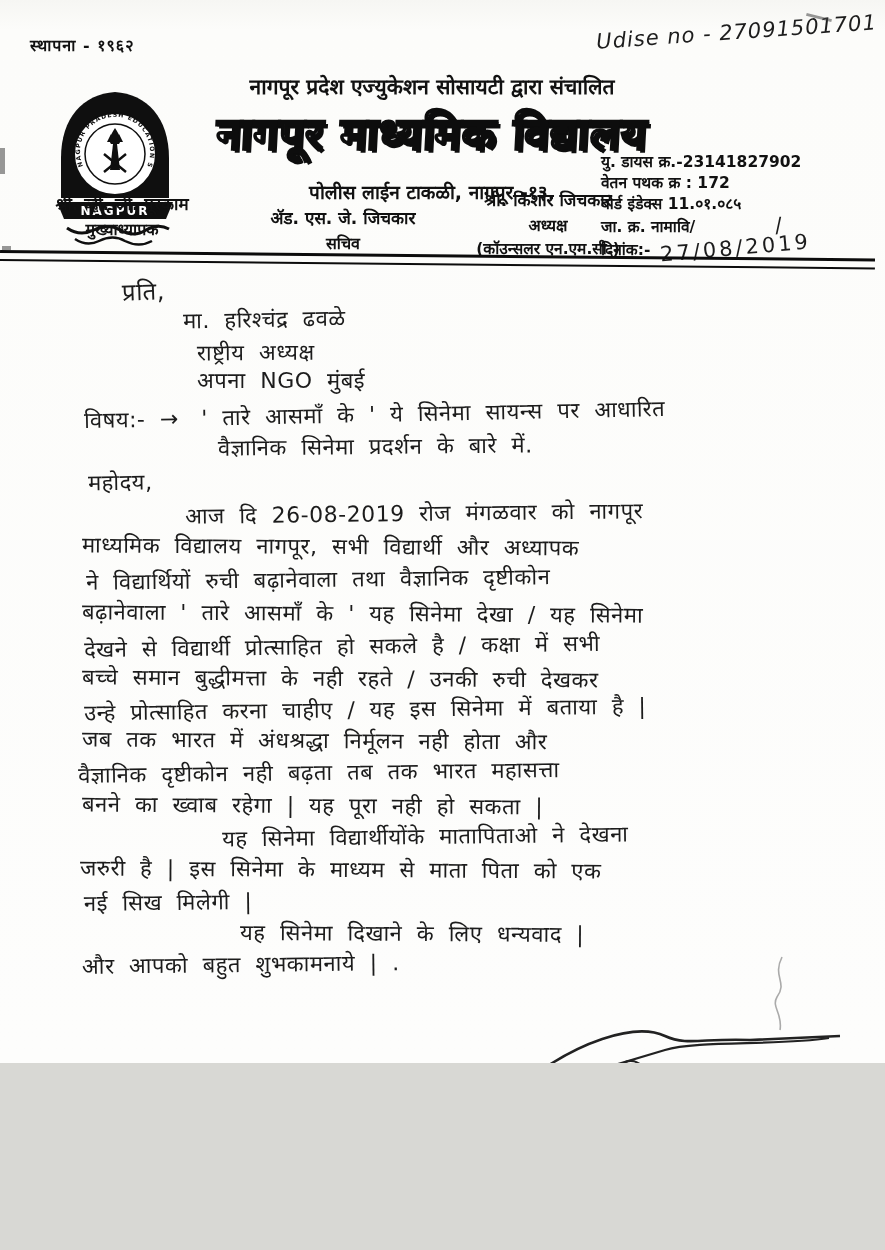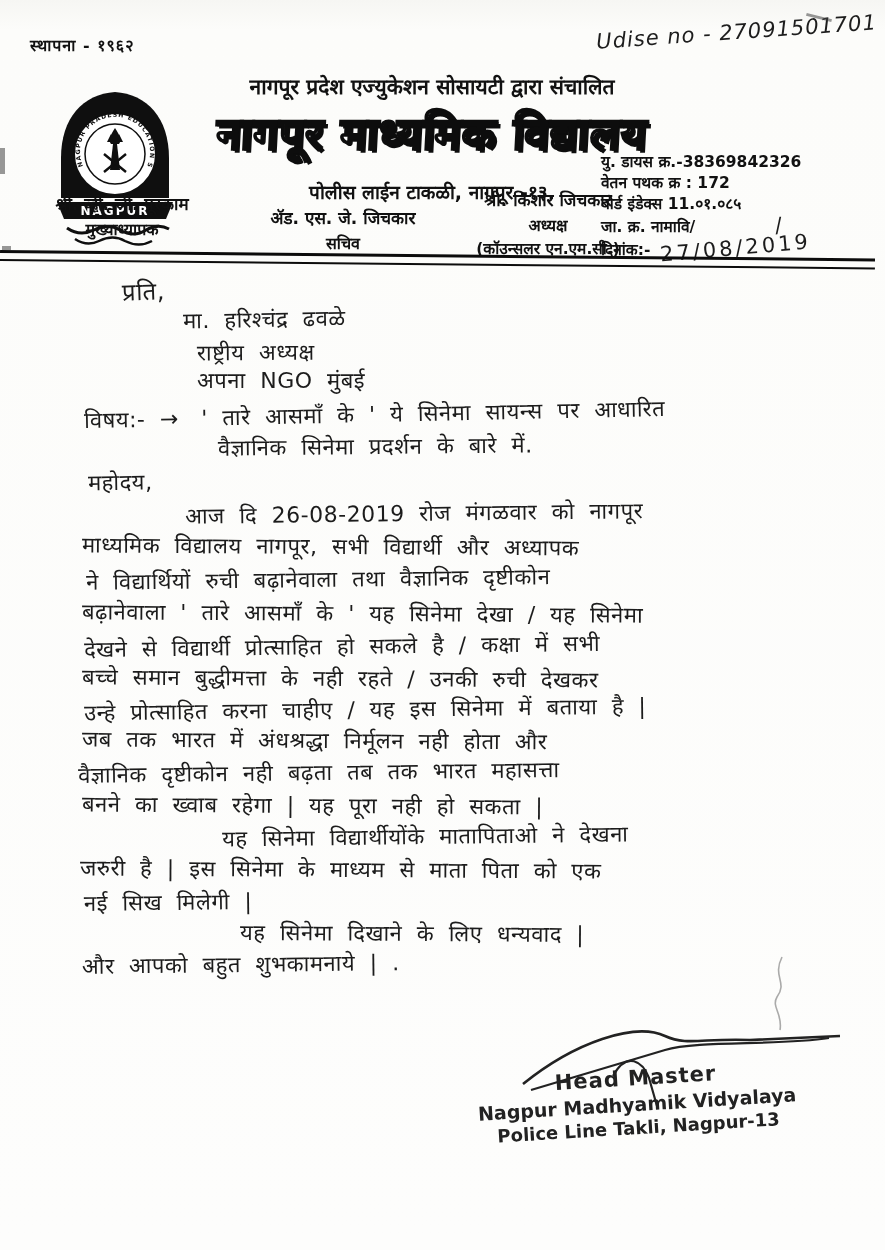--- a/index.html
+++ b/index.html
@@ -1,16 +1,16 @@
 <!DOCTYPE html>
 <html><head>
 <meta charset="utf-8">
 <style>
   html,body{margin:0;padding:0;background:#d8d8d4;}
-  .page{position:relative;width:885px;height:1250px;margin:0 auto;overflow:hidden;
+  .page{position:relative;width:885px;height:1063px;margin:0 auto;overflow:hidden;
         background:linear-gradient(180deg,#f6f6f3 0,#fcfcfa 30px,#fdfdfc 100%);
         font-family:"DejaVu Sans","Liberation Sans",sans-serif;color:#111;}
   .abs{position:absolute;}
   .est{font-size:16px;font-weight:bold;letter-spacing:1px;}
   .hw-latin{font-size:21px;font-style:italic;font-weight:500;color:#1d1d1d;
             transform:rotate(-4deg);letter-spacing:1px;white-space:nowrap;}
   .phone{font-size:17px;font-weight:bold;white-space:nowrap;}
   .hcenter{width:520px;text-align:center;}
   .society{font-size:21px;font-weight:bold;white-space:nowrap;}
   .school-name{font-size:44px;font-weight:900;white-space:nowrap;letter-spacing:1px;
@@ -66,21 +66,21 @@
     <path d="M20 159 q12 8 24 2 q14 -7 26 0 q14 7 27 0" stroke="#0f0f0f" stroke-width="2.5" fill="none"></path>
   </svg>
 
   <div class="abs hcenter" style="left:172px;top:72px">
     <div class="society">नागपूर प्रदेश एज्युकेशन सोसायटी द्वारा संचालित</div>
     <div class="school-name">नागपूर माध्यमिक विद्यालय</div>
     <div class="address">पोलीस लाईन टाकळी, नागपूर -१३.</div>
   </div>
 
   <div class="abs info" style="left:601px;top:152px">
-    <div>यु. डायस क्र.-38369842326</div>
+    <div>यु. डायस क्र.-23141827902</div>
     <div>वेतन पथक क्र : 172</div>
     <div>बोर्ड इंडेक्स 11.०१.०८५</div>
     <div>
       <span>जा. क्र. नामावि/</span>
       <span class="date-hw" style="margin-left:74px">/</span>
     </div>
     <div>
       <span>दिनांक:-</span>
       <span class="date-hw" style="margin-left:4px">27/08/2019</span>
     </div>

